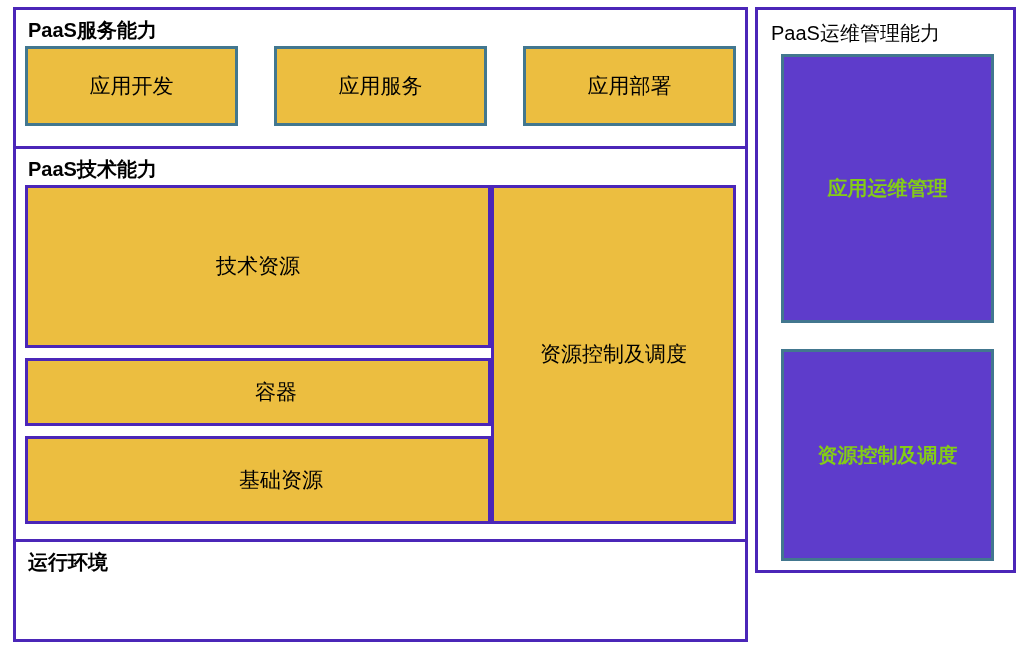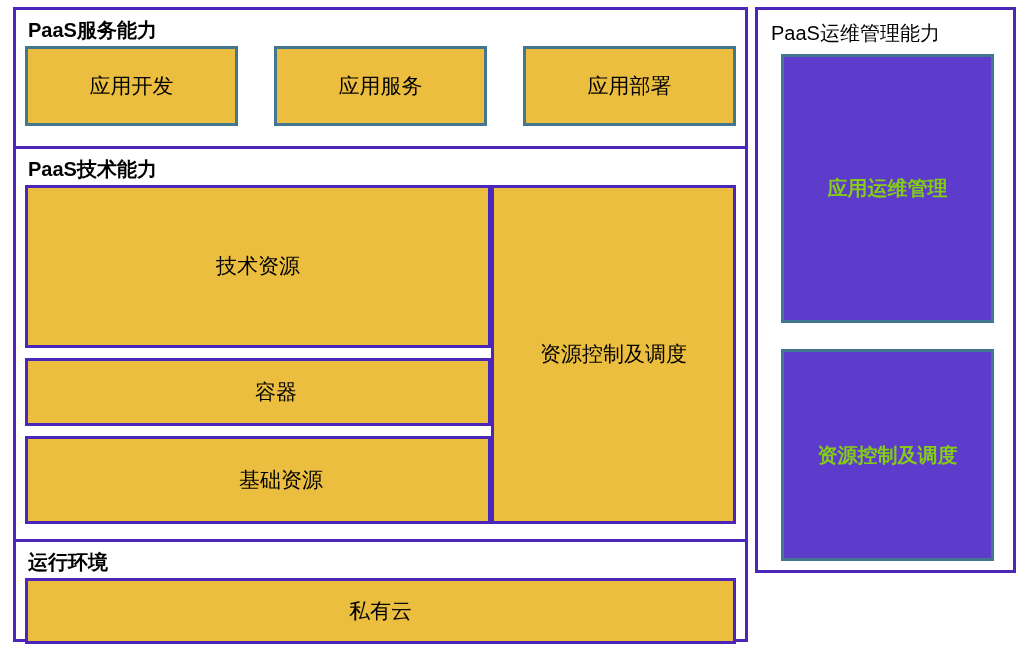--- a/index.html
+++ b/index.html
@@ -194,21 +194,20 @@
         </div>
         <div id="tech-right">
           <div class="gold-box purple-edge" id="box-resource-control">资源控制及调度</div>
         </div>
       </div>
     </div>
 
     <div class="section" id="section-runtime">
       <div class="section-title">运行环境</div>
       <div id="runtime-row">
-        <div class="gold-box purple-edge">私有云</div>
       </div>
     </div>
 
   </div>
 
   <div id="right-panel" class="panel">
     <div id="right-panel-inner">
       <div id="right-title">PaaS运维管理能力</div>
       <div id="right-boxes">
         <div class="purple-box" id="box-app-ops">应用运维管理</div>

